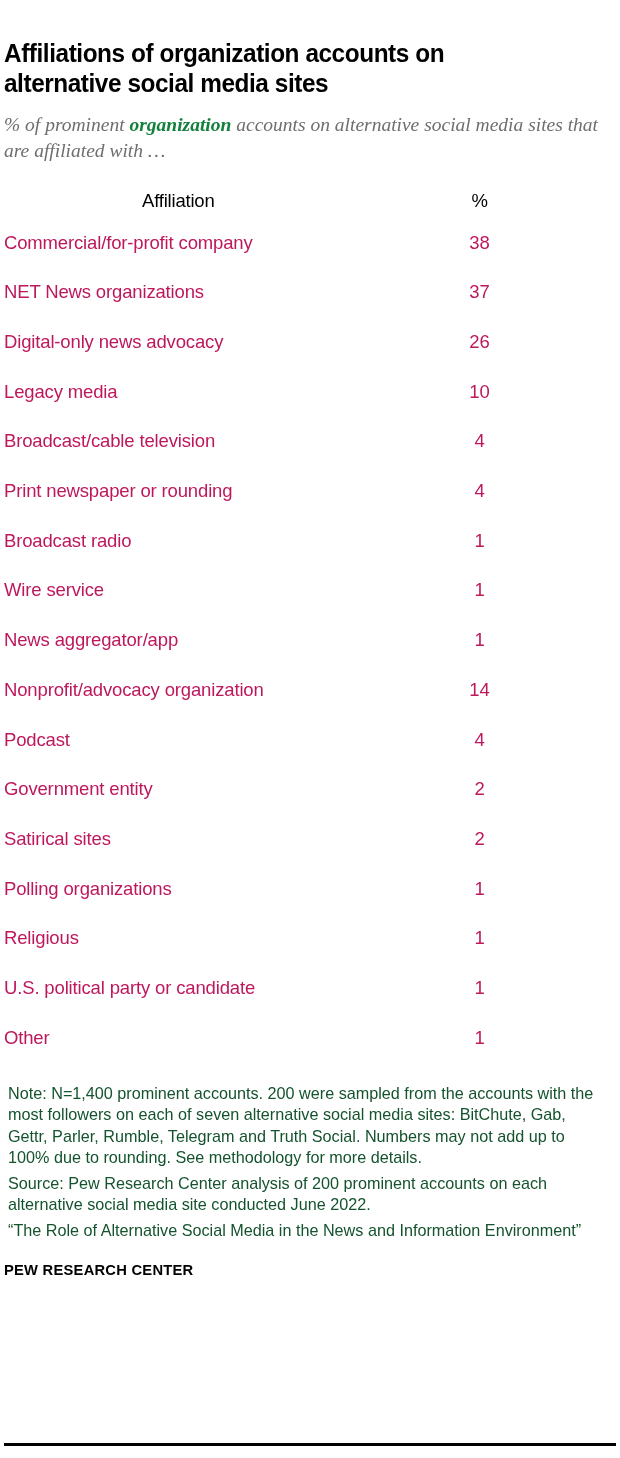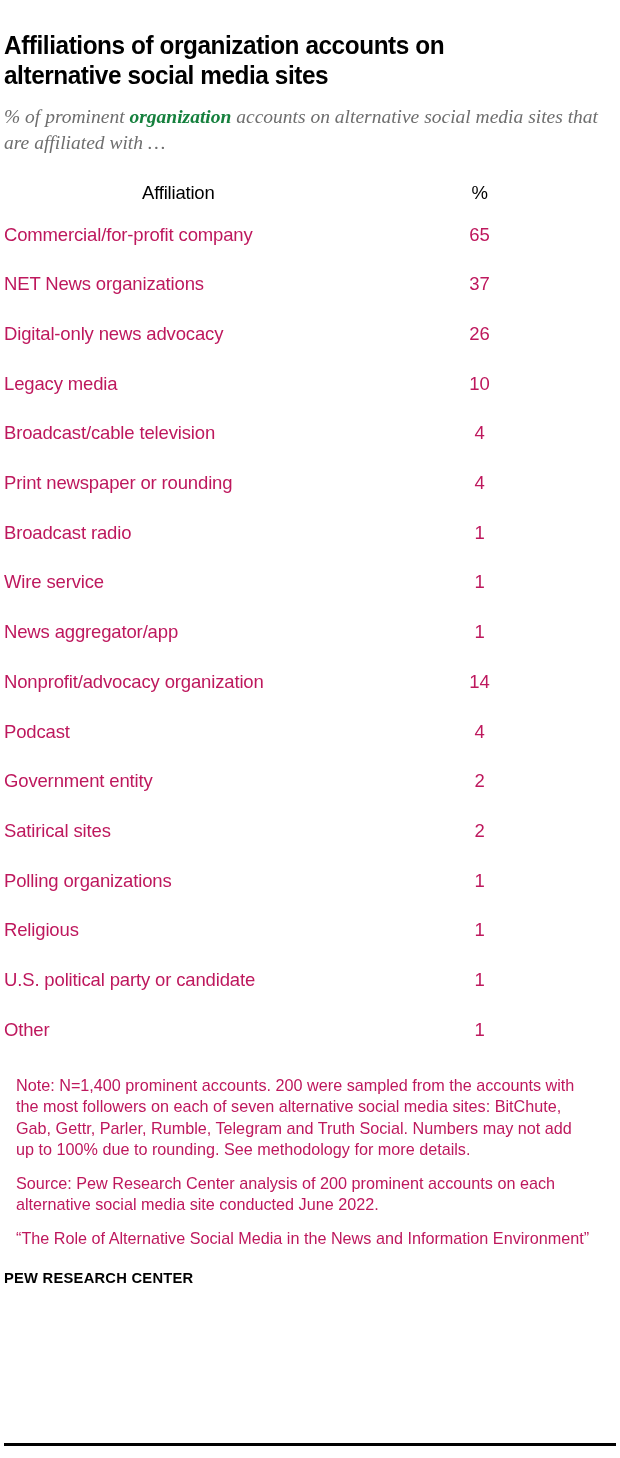--- a/index.html
+++ b/index.html
@@ -12,21 +12,21 @@
   body {
     width: 620px;
     height: 1458px;
     font-family: "Liberation Sans", sans-serif;
     position: relative;
     overflow: hidden;
   }
   .page {
     width: 620px;
     height: 1458px;
-    padding: 0 4px;
+    padding: 8px 4px;
     position: relative;
   }
 
   
   .title {
     font-family: "Liberation Sans", sans-serif;
     font-weight: bold;
     font-size: 25.5px;
     line-height: 1.18;
     letter-spacing: -0.45px;
@@ -104,22 +104,22 @@
   .ind-2 { padding-left: 56px; margin-left: 26px; }
 
   
   .notes {
     margin-top: 20px;
     width: 600px;
   }
   .note-block {
     font-size: 16.2px;
     line-height: 1.33;
-    color: #be185d;
-    margin: 12px;
+    color: #14532d;
+    margin: 4px;
   }
   .note-block + .note-block { margin-top: 0px; }
 
   .brand {
     margin-top: 19px;
     font-family: "Liberation Sans", sans-serif;
     font-weight: bold;
     font-size: 15.5px;
     letter-spacing: 0.25px;
     color: #000000;
@@ -152,21 +152,21 @@
     </colgroup>
     <thead>
       <tr>
         <th class="h-label">Affiliation</th>
         <th class="h-value">%</th>
       </tr>
     </thead>
     <tbody id="table-body">
         <tr>
           <td class="cell-label ind-0">Commercial/for-profit company</td>
-          <td class="cell-value">65</td>
+          <td class="cell-value">38</td>
         </tr>
         <tr>
           <td class="cell-label ind-0">NET News organizations</td>
           <td class="cell-value">37</td>
         </tr>
         <tr>
           <td class="cell-label ind-1">Digital-only news advocacy</td>
           <td class="cell-value">26</td>
         </tr>
         <tr>

